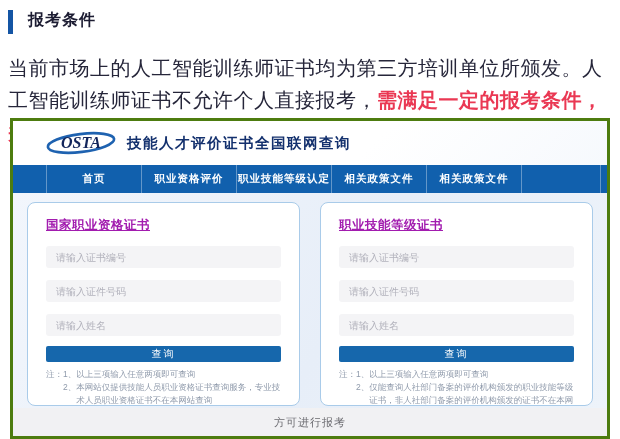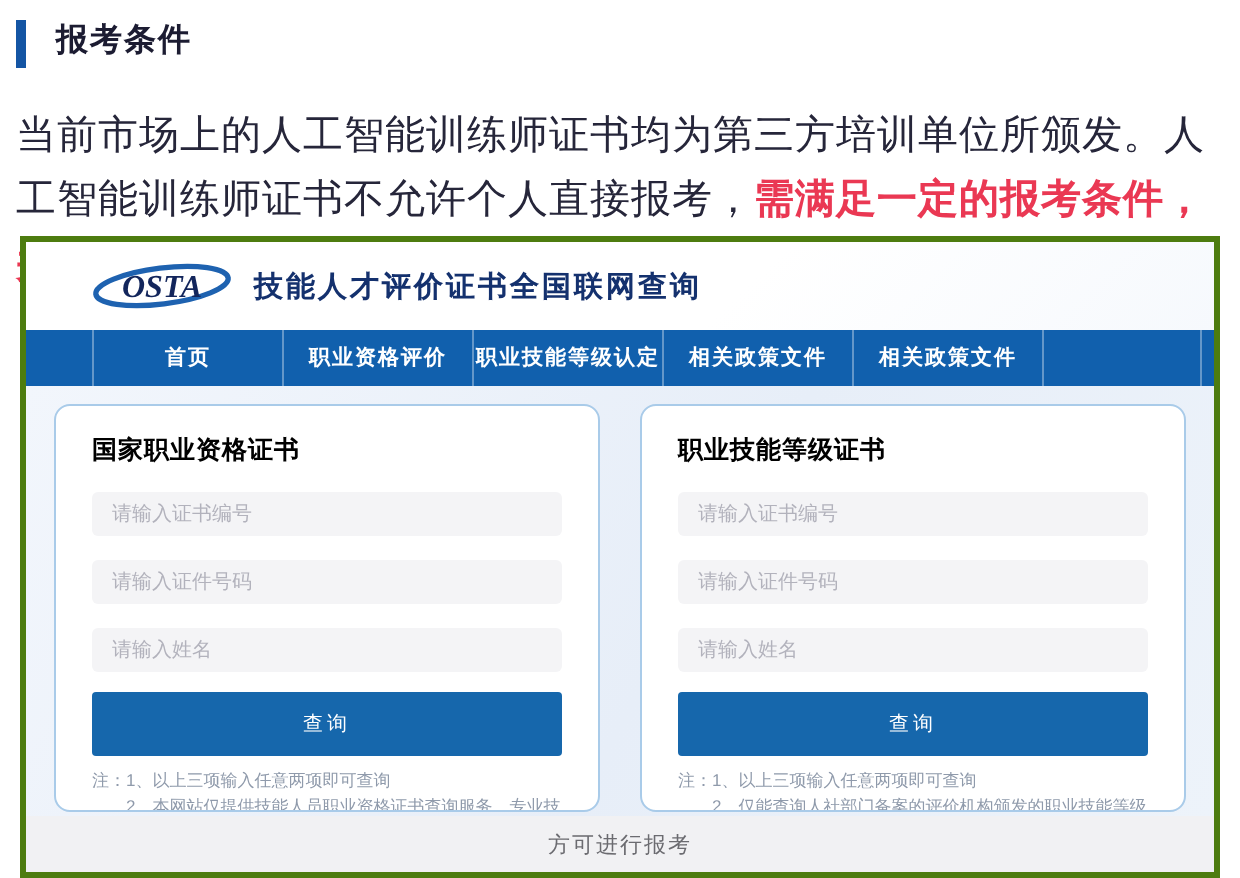--- a/index.html
+++ b/index.html
@@ -40,29 +40,29 @@
   .nav-fill{flex:1;border-right:1px solid rgba(255,255,255,0.35);margin-right:6px;}
   .site-body{
     flex:1;background:linear-gradient(120deg,#f2f6fc 0%,#e7eef8 55%,#edf3fa 100%);
     display:flex;justify-content:space-between;padding:9px 14px 0 14px;box-sizing:border-box;
   }
   .card{
     width:273px;height:204px;box-sizing:border-box;background:#ffffff;
     border:1px solid #a9cbe9;border-radius:8px;padding:14px 18px 0 18px;
     overflow:hidden;
   }
-  .card-title{font-size:12.5px;font-weight:bold;color:#000000;letter-spacing:0.5px;}
+  .card-title{font-size:12.5px;font-weight:bold;color:#a21caf;letter-spacing:0.5px;text-decoration:underline;}
   .field{
     margin-top:12px;width:100%;box-sizing:border-box;height:22px;
     background:#f4f4f6;border:none;border-radius:3px;padding:0 10px;
     font-size:10px;color:#444;outline:none;font-family:"Liberation Sans",sans-serif;
   }
   .field::placeholder{color:#b2b2bc;}
   .query-btn{
-    margin-top:10px;width:100%;height:32px;background:#1667ac;color:#ffffff;
+    margin-top:10px;width:100%;height:16px;background:#1667ac;color:#ffffff;
     border:none;border-radius:2px;font-size:10px;letter-spacing:2px;cursor:pointer;
     font-family:"Liberation Sans",sans-serif;
   }
   .note{display:flex;margin-top:6px;font-size:8.5px;color:#8f9aab;line-height:1.55;}
   .note-prefix{white-space:nowrap;flex:none;}
   .note-line{padding-left:1.55em;text-indent:-1.55em;}
   .site-footer{
     height:28px;flex:none;background:#f1f1f3;display:flex;align-items:center;
     justify-content:center;font-size:11px;color:#6b6b70;letter-spacing:1px;
   }

